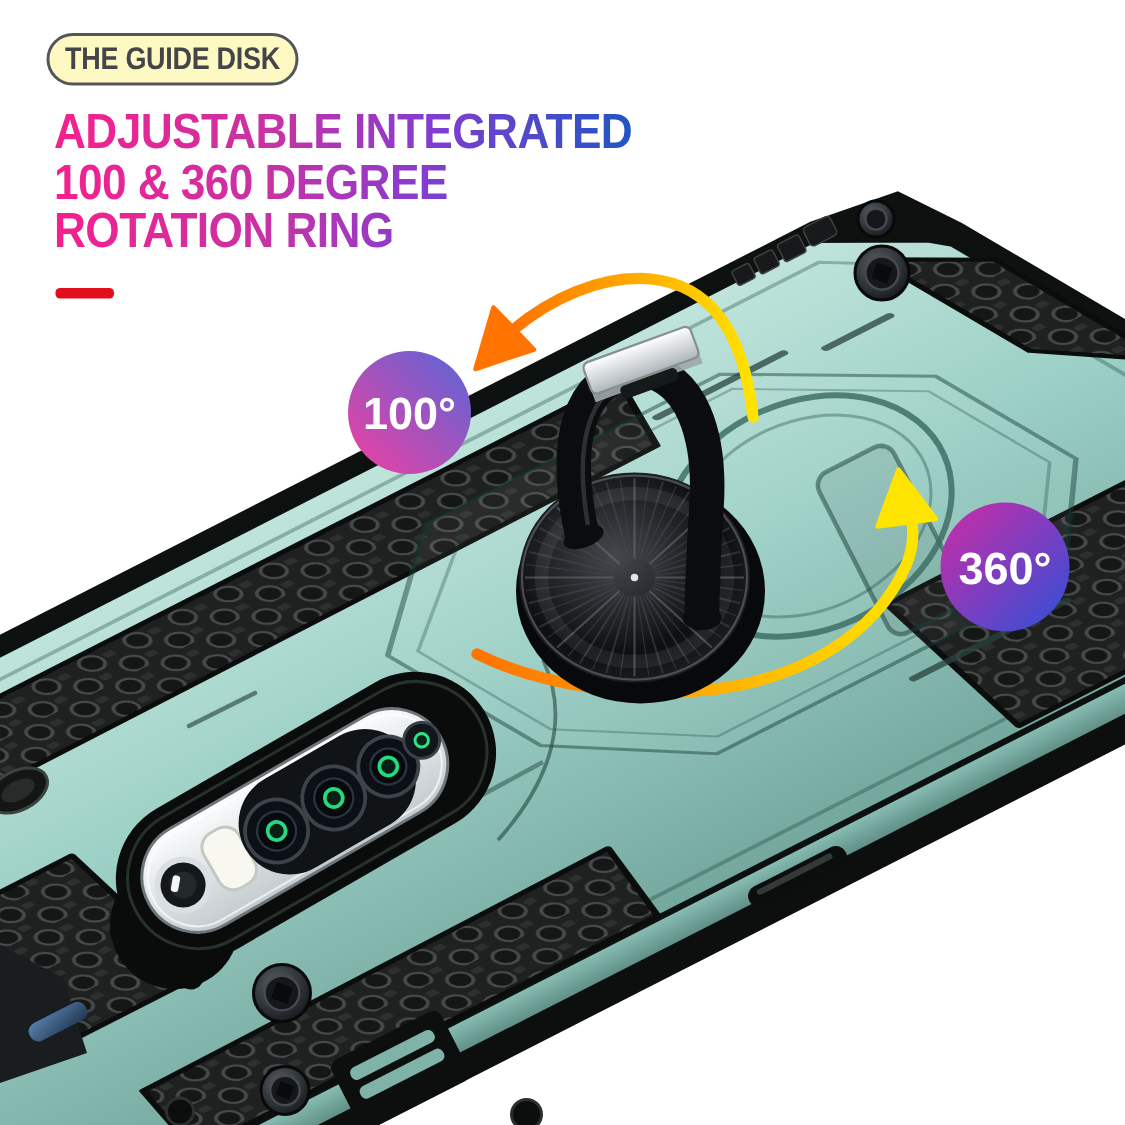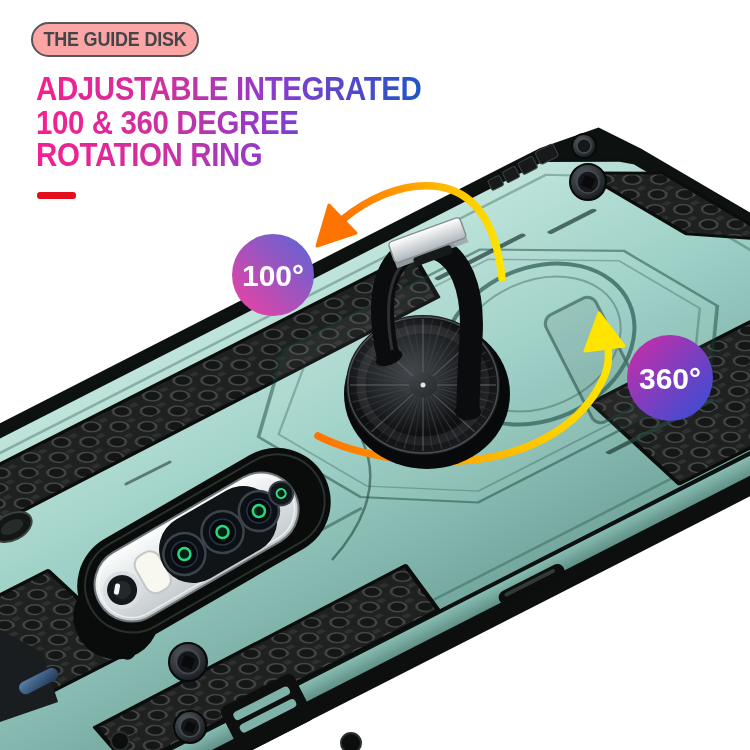--- a/index.html
+++ b/index.html
@@ -4,21 +4,21 @@
 <style>
   html,body{margin:0;padding:0;background:#fff;}
   .stage{
     position:relative;width:750px;height:750px;overflow:hidden;background:#fff;
     font-family:"Liberation Sans","DejaVu Sans",sans-serif;
   }
   .stage svg{position:absolute;left:0;top:0;}
   .pill{
     position:absolute;left:31px;top:22px;width:164px;height:31px;
     border:2px solid #54565a;border-radius:18px;
-    display:flex;align-items:center;justify-content:center;background:#fca5a5;
+    display:flex;align-items:center;justify-content:center;background:#fef9c3;
   }
   .pill span{font-size:18px;font-weight:700;color:#434549;letter-spacing:-0.2px;
     transform:scaleY(1.16);white-space:nowrap;}
   .title{
     position:absolute;left:36px;top:72px;width:max-content;
     font-size:29.5px;line-height:29.5px;font-weight:800;letter-spacing:-0.4px;
     transform:scaleY(1.12);transform-origin:0 0;
     background:linear-gradient(92deg,#f71f8d 0%,#c633a5 38%,#8a3bd0 62%,#1d56c5 100%);
     -webkit-background-clip:text;background-clip:text;
     color:transparent;-webkit-text-fill-color:transparent;

